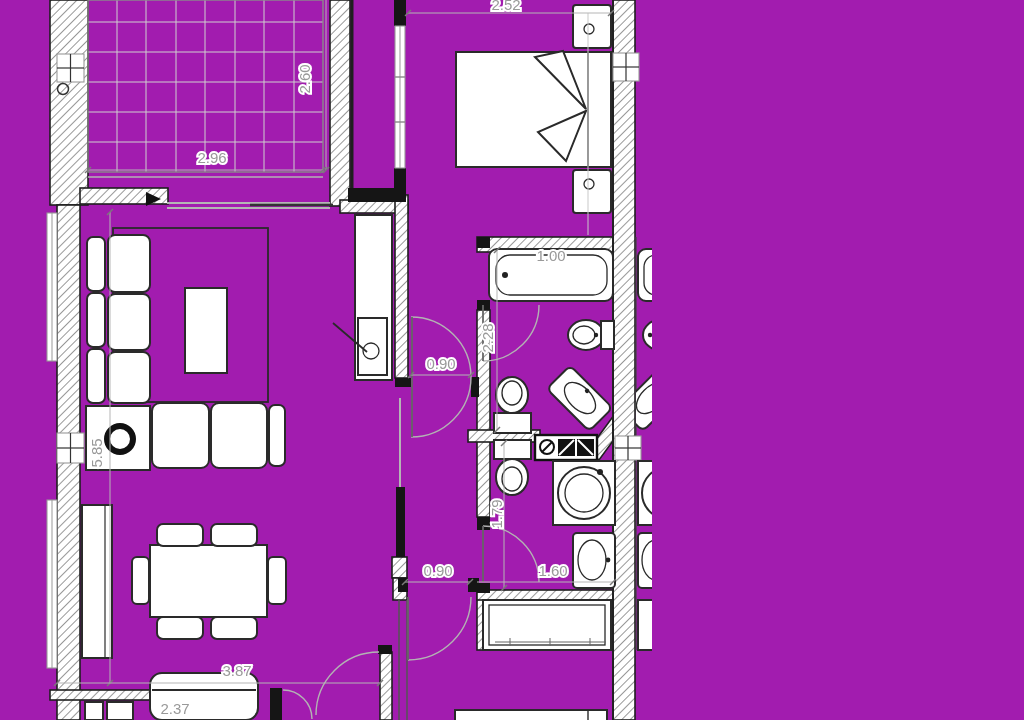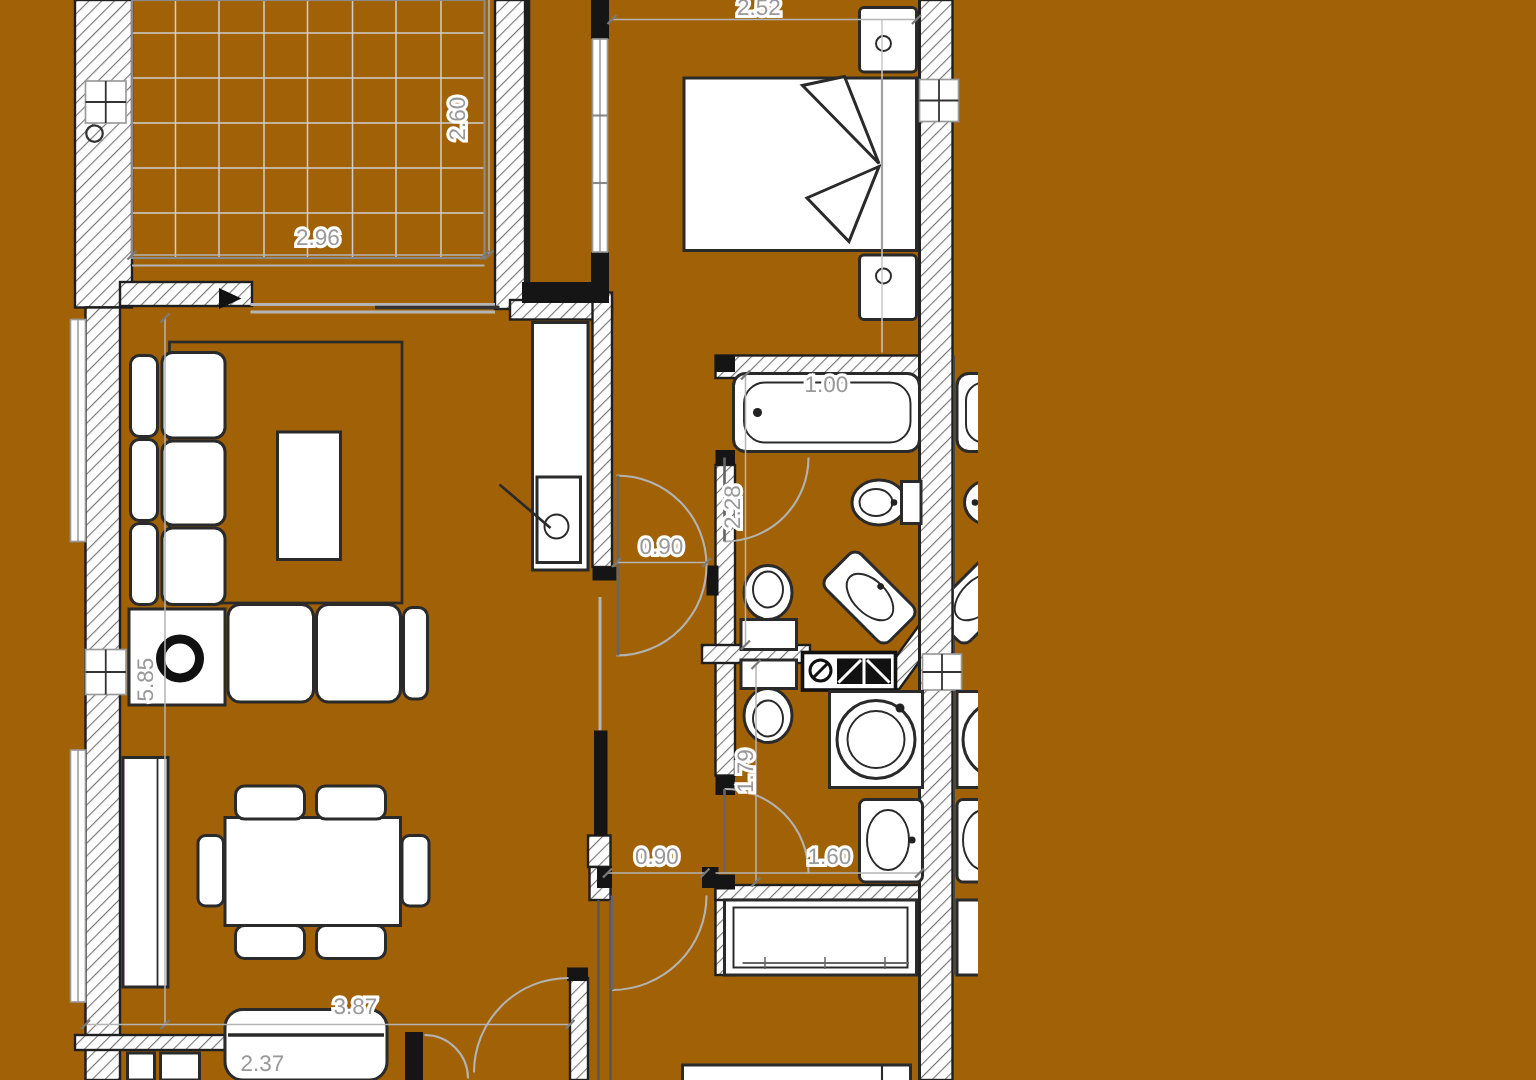--- a/index.html
+++ b/index.html
@@ -1,16 +1,16 @@
 <!DOCTYPE html>
 <html><head>
 <meta charset="utf-8">
 <style>
   html,body{margin:0;padding:0;background:#fff;}
-  #stage{position:relative;width:1024px;height:720px;background:#a16207;overflow:hidden;
+  #stage{position:relative;width:1024px;height:720px;background:#a21caf;overflow:hidden;
          font-family:"Liberation Sans", sans-serif;}
   svg{position:absolute;left:0;top:0;}
   .wall{fill:url(#hatch);stroke:#1f1f1f;stroke-width:1.6;}
   .cap{fill:#151515;stroke:none;}
   .fix{fill:#ffffff;stroke:#2a2a2a;stroke-width:2;}
   .fixthin{fill:none;stroke:#2a2a2a;stroke-width:1.3;}
   .grid{stroke:#cfcfcf;stroke-width:1;}
   .gridframe{fill:none;stroke:#8a8a8a;stroke-width:1.4;}
   .dimline{stroke:#b5b5b5;stroke-width:1;}
   .extline{stroke:#c9c9c9;stroke-width:1;}

